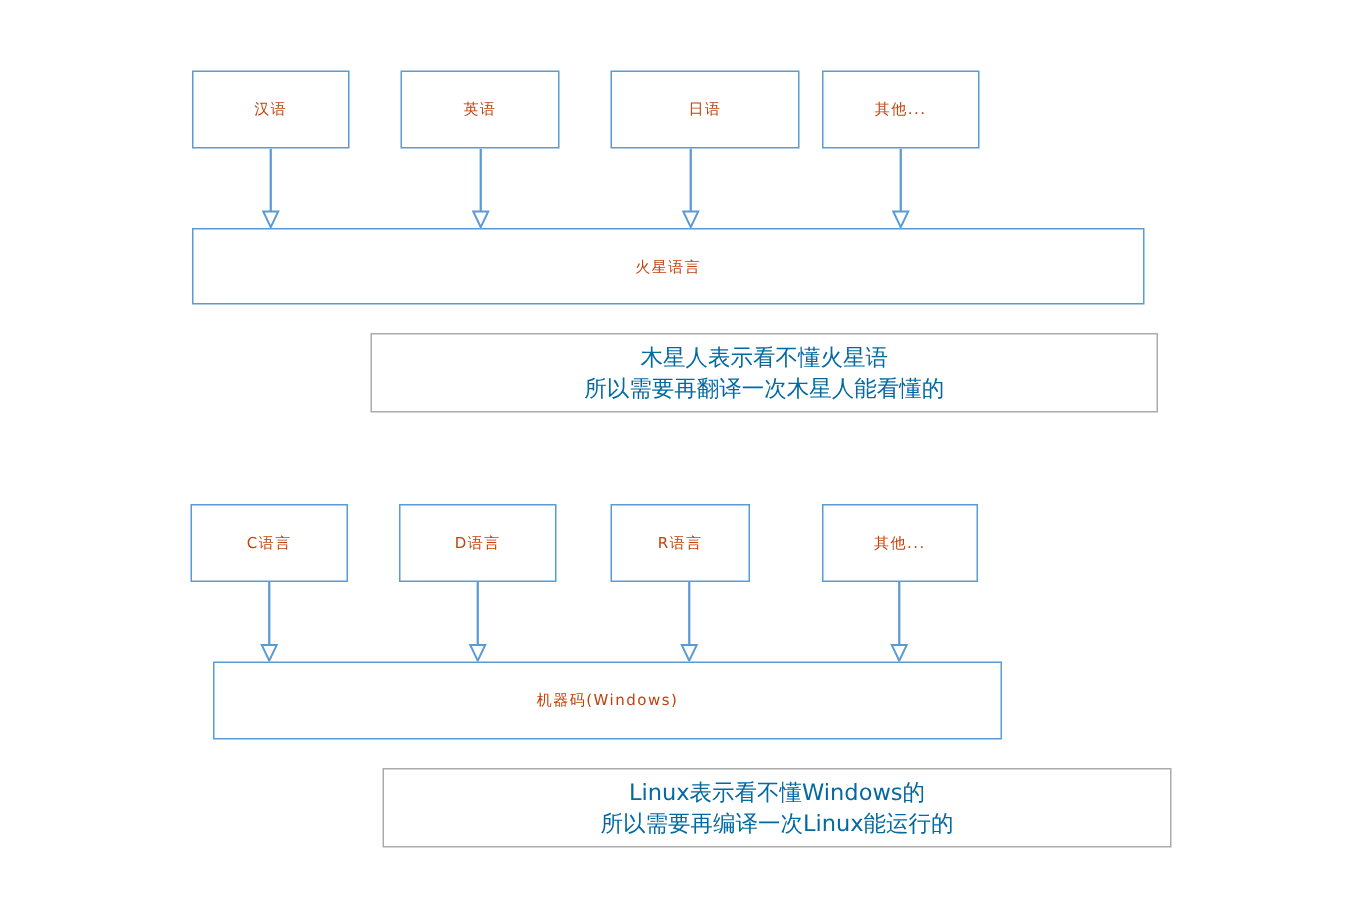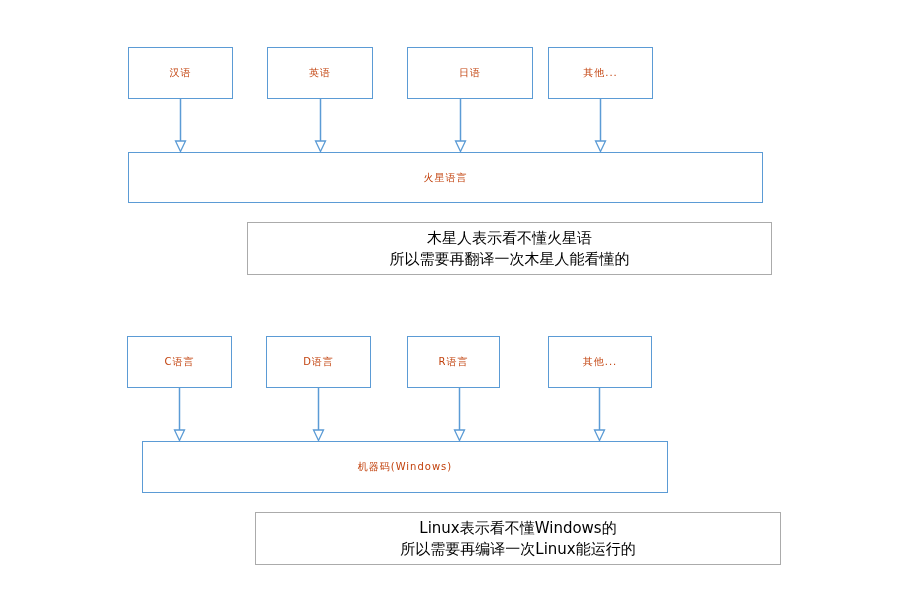--- a/index.html
+++ b/index.html
@@ -26,21 +26,21 @@
     align-items: center;
     justify-content: center;
     text-align: center;
     letter-spacing: 1px;
   }
   .note {
     position: absolute;
     box-sizing: border-box;
     border: 1px solid #ABABAB;
     background: #ffffff;
-    color: #000000;
+    color: #0369a1;
     font-size: 15px;
     line-height: 21px;
     display: flex;
     flex-direction: column;
     align-items: center;
     justify-content: center;
     text-align: center;
   }
   .arrow {
     position: absolute;

